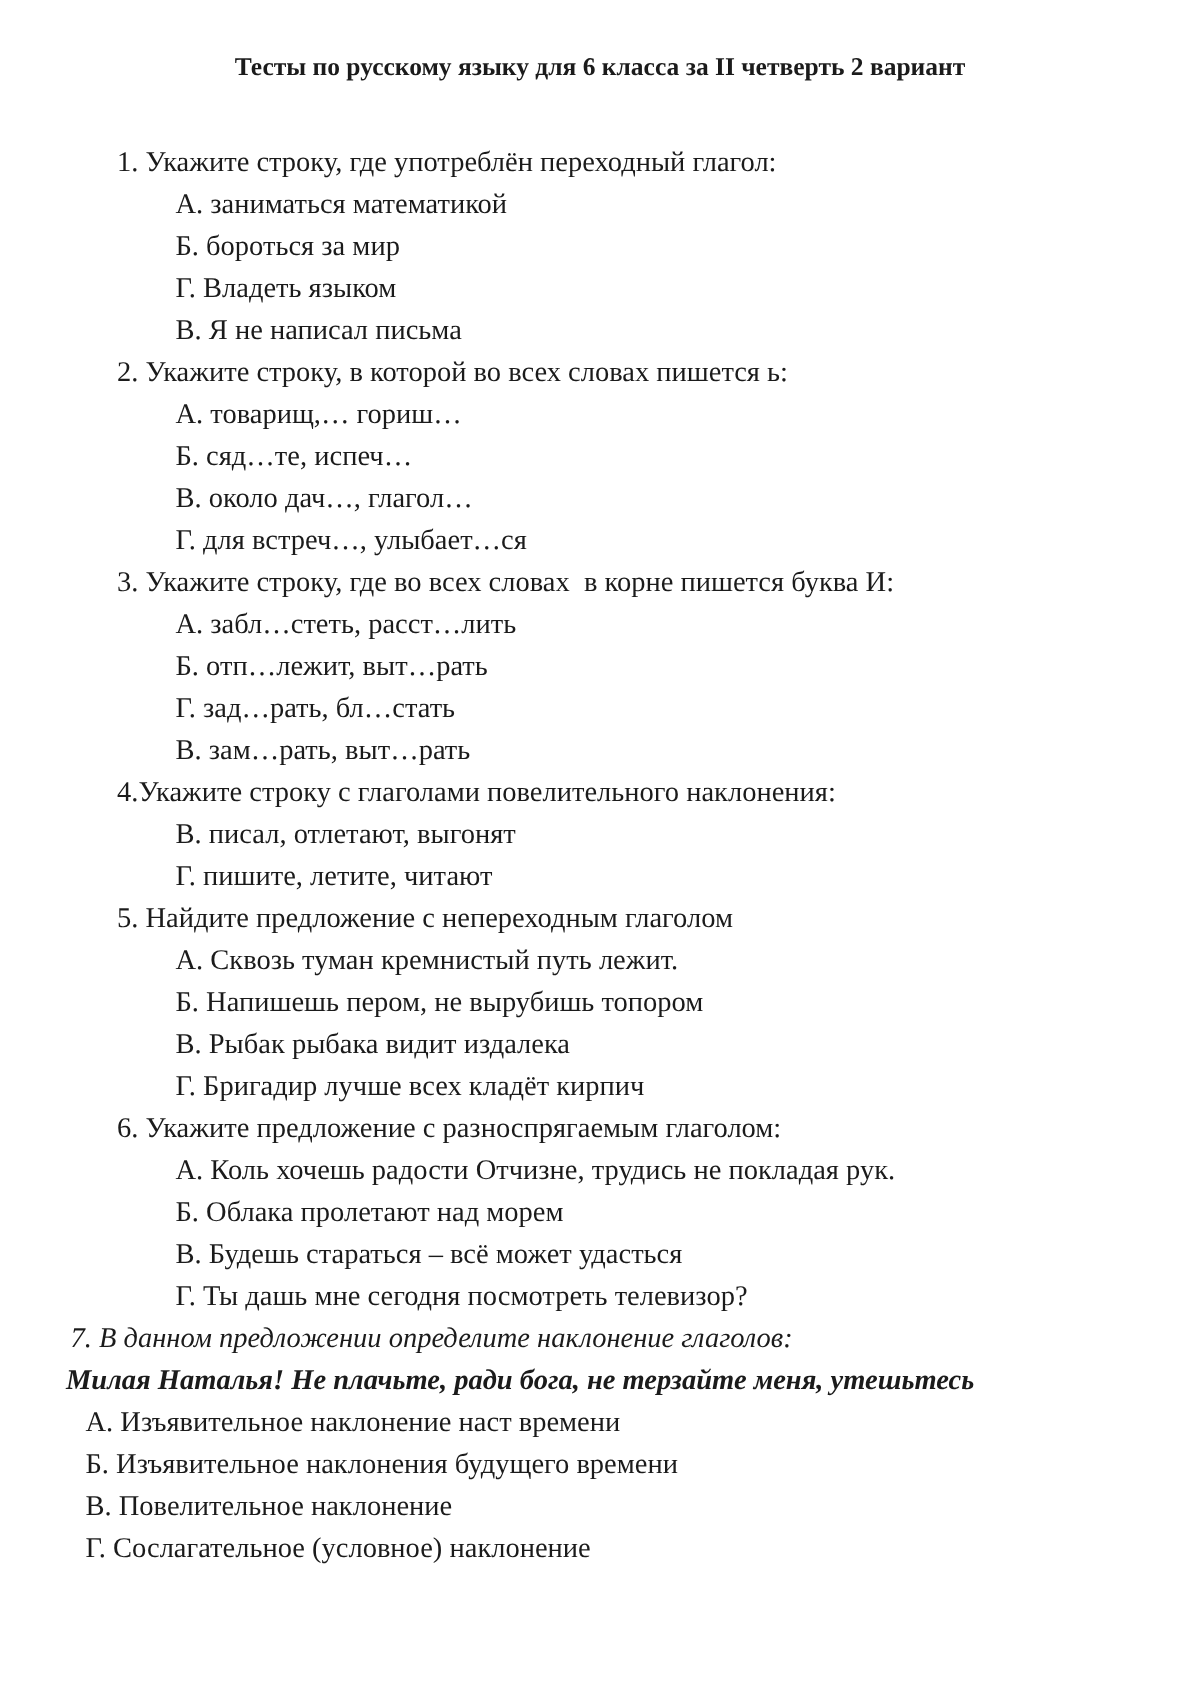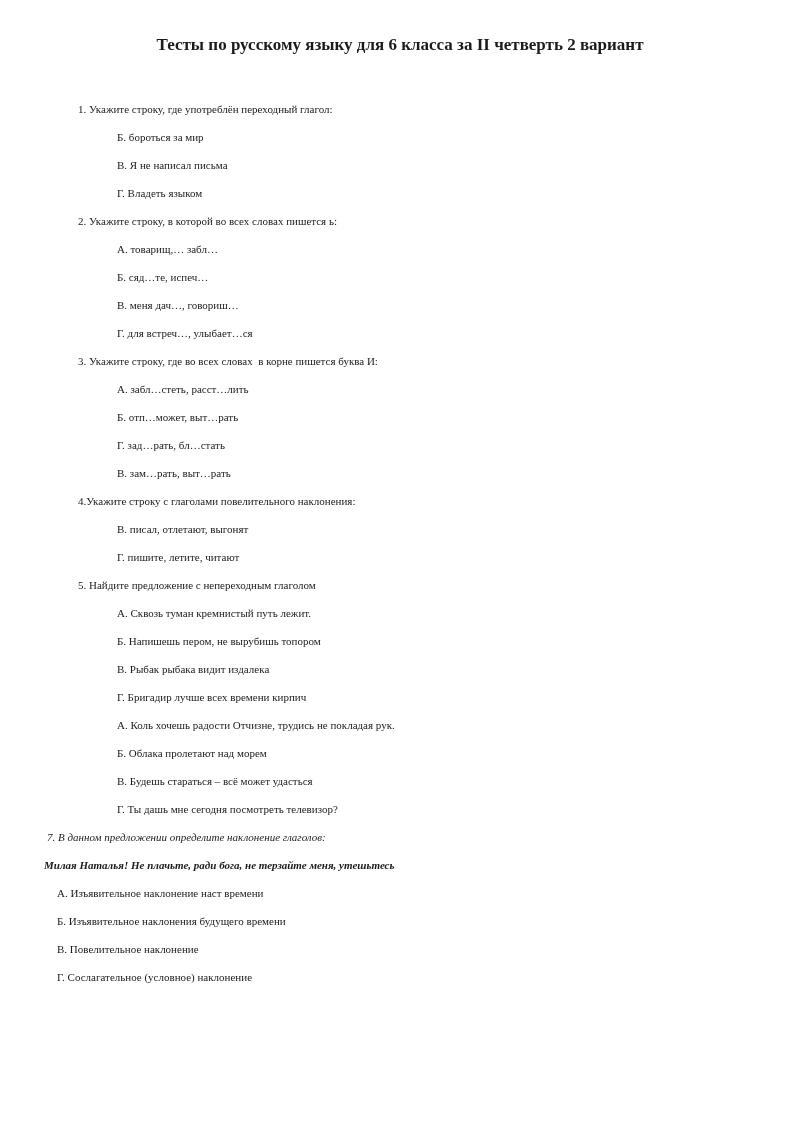--- a/index.html
+++ b/index.html
@@ -18,21 +18,21 @@
   }
   .title {
     margin: 31px 40px 36px 40px;
     font-size: 17px;
     font-weight: bold;
     text-align: center;
     line-height: 28px;
   }
   p {
     margin: 0;
-    font-size: 11px;
+    font-size: 19px;
     line-height: 28px;
     white-space: pre-wrap;
   }
   .q   { padding-left: 78px; }
   .opt { padding-left: 117px; }
   .stem-italic { font-style: italic; padding-left: 47px; }
   .quote {
     font-weight: bold;
     font-style: italic;
     padding-left: 44px;
@@ -41,56 +41,58 @@
 </style>
 </head>
 <body>
 
 <div class="page">
 
   <h1 class="title">Тесты по русскому языку для 6 класса за II четверть 2 вариант</h1>
 
   <section>
     <p class="q">1. Укажите строку, где употреблён переходный глагол:</p>
+    <p class="opt">А. заниматься математикой</p>
     <p class="opt">Б. бороться за мир</p>
+    <p class="opt">Г. Владеть языком</p>
     <p class="opt">В. Я не написал письма</p>
-    <p class="opt">Г. Владеть языком</p>
   </section>
 
   <section>
     <p class="q">2. Укажите строку, в которой во всех словах пишется ь:</p>
-    <p class="opt">А. товарищ,… забл…</p>
+    <p class="opt">А. товарищ,… гориш…</p>
     <p class="opt">Б. сяд…те, испеч…</p>
-    <p class="opt">В. меня дач…, говориш…</p>
+    <p class="opt">В. около дач…, глагол…</p>
     <p class="opt">Г. для встреч…, улыбает…ся</p>
   </section>
 
   <section>
     <p class="q">3. Укажите строку, где во всех словах  в корне пишется буква И:</p>
     <p class="opt">А. забл…стеть, расст…лить</p>
-    <p class="opt">Б. отп…может, выт…рать</p>
+    <p class="opt">Б. отп…лежит, выт…рать</p>
     <p class="opt">Г. зад…рать, бл…стать</p>
     <p class="opt">В. зам…рать, выт…рать</p>
   </section>
 
   <section>
     <p class="q">4.Укажите строку с глаголами повелительного наклонения:</p>
     <p class="opt">В. писал, отлетают, выгонят</p>
     <p class="opt">Г. пишите, летите, читают</p>
   </section>
 
   <section>
     <p class="q">5. Найдите предложение с непереходным глаголом</p>
     <p class="opt">А. Сквозь туман кремнистый путь лежит.</p>
     <p class="opt">Б. Напишешь пером, не вырубишь топором</p>
     <p class="opt">В. Рыбак рыбака видит издалека</p>
-    <p class="opt">Г. Бригадир лучше всех времени кирпич</p>
+    <p class="opt">Г. Бригадир лучше всех кладёт кирпич</p>
   </section>
 
   <section>
+    <p class="q">6. Укажите предложение с разноспрягаемым глаголом:</p>
     <p class="opt">А. Коль хочешь радости Отчизне, трудись не покладая рук.</p>
     <p class="opt">Б. Облака пролетают над морем</p>
     <p class="opt">В. Будешь стараться – всё может удасться</p>
     <p class="opt">Г. Ты дашь мне сегодня посмотреть телевизор?</p>
   </section>
 
   <section class="q7">
     <p class="q stem-italic">7. В данном предложении определите наклонение глаголов:</p>
     <p class="quote">Милая Наталья! Не плачьте, ради бога, не терзайте меня, утешьтесь</p>
     <p class="opt">А. Изъявительное наклонение наст времени</p>

